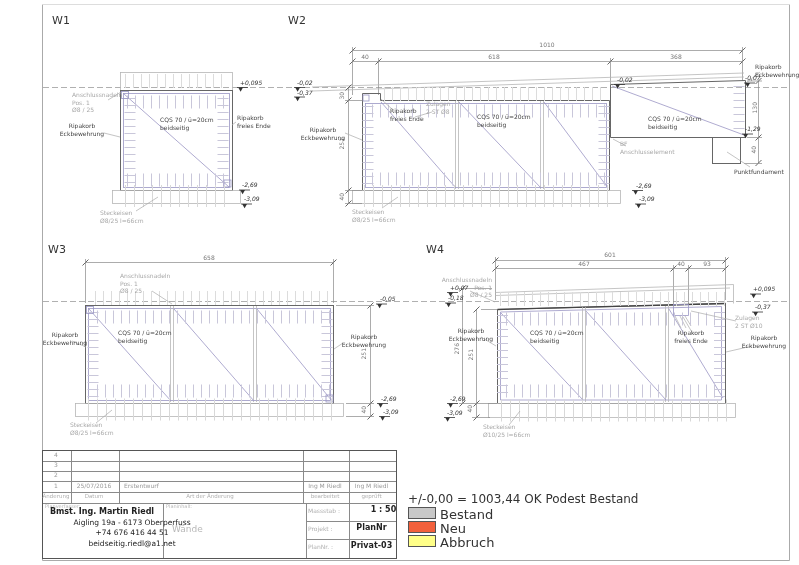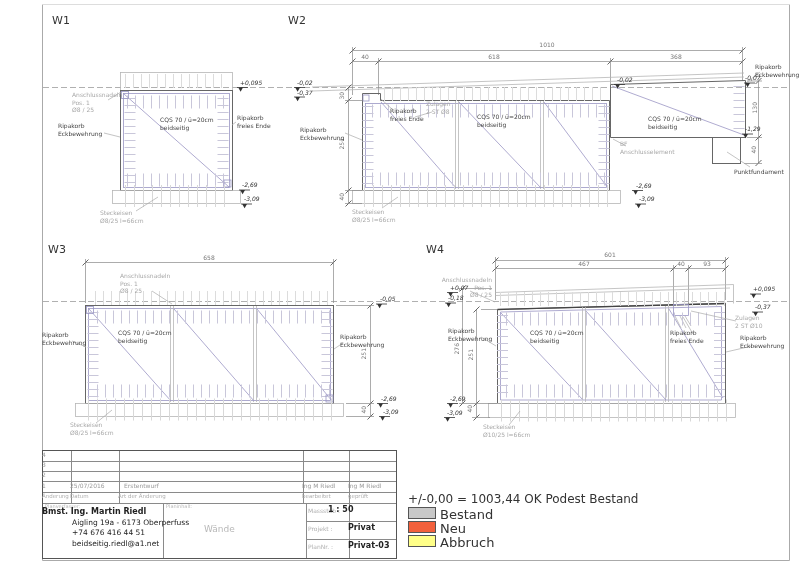--- a/index.html
+++ b/index.html
@@ -12,34 +12,34 @@
   .hv{stroke:#c9c7da;stroke-width:13;stroke-dasharray:1 7;}
   .hv2{stroke:#dcdcdc;stroke-width:14;stroke-dasharray:1 7;}
   .hh{stroke:#c9c7da;stroke-width:11;stroke-dasharray:1 6;}
   .hg{stroke:#d8d8d8;stroke-width:22;stroke-dasharray:1 8;}
   .dim{stroke:#888;stroke-width:0.7;fill:none;}
   .ld{stroke:#aaa;stroke-width:0.7;}
   .s{position:absolute;white-space:pre-line;line-height:1.25;}
   .ptitle{font-size:11px;color:#333;}
   .k{font-size:6px;color:#444;}
   .g{font-size:6px;color:#a8a8a8;}
-  .c{}
+  .c{text-align:center;}
   .r{text-align:right;}
   .ev{font-size:6px;font-style:italic;color:#333;}
   .dimt{font-size:6px;color:#777;transform:translateX(-50%);}
   .rot{font-size:6px;color:#777;transform:rotate(-90deg);}
   .tbv{position:absolute;background:#8a8a8a;width:1px;}
   .tbh{position:absolute;background:#8a8a8a;height:1px;}
   .tblock{position:absolute;left:42px;top:450px;width:353px;height:107px;border:1px solid #555;}
   .rev{font-size:6px;color:#9a9a9a;}
   .revh{font-size:5.5px;color:#b0b0b0;}
   .tb-name{font-size:8px;font-weight:bold;color:#222;}
   .tb-addr{font-size:7.5px;color:#222;margin-left:30px;}
   .tb-title{font-size:12px;font-weight:bold;color:#1a1a1a;}
-  .tb-sub{font-size:9px;color:#b8b8b8;margin-left:32px;}
+  .tb-sub{font-size:9px;color:#b8b8b8;}
   .tb-lab{font-size:6px;color:#b0b0b0;}
   .tb-val{font-size:8px;font-weight:600;color:#222;}
   .tb-tiny{font-size:5px;color:#b8b8b8;}
   .legend-note{font-size:12px;color:#333;}
   .legend-lab{font-size:13px;color:#333;}
   .swatch{position:absolute;width:26px;height:10px;border:1px solid #555;}
 </style>
 </head>
 <body>
 
@@ -401,19 +401,19 @@
 <span class="s tb-tiny" style="left:45px;top:503px">Planverfasser:</span>
 <span class="s tb-name c" style="left:42px;top:507px;width:120px">Bmst. Ing. Martin Riedl</span>
 <span class="s tb-addr c" style="left:42px;top:518px;width:120px">Aigling 19a - 6173 Oberperfuss</span>
 <span class="s tb-addr c" style="left:42px;top:528px;width:120px">+74 676 416 44 51</span>
 <span class="s tb-addr c" style="left:42px;top:539px;width:120px">beidseitig.riedl@a1.net</span>
 
 <span class="s tb-tiny" style="left:166px;top:503px">Planinhalt:</span>
 <span class="s tb-sub" style="left:172px;top:524px">Wände</span>
 
 <span class="s tb-lab" style="left:308px;top:507px">Massstab :</span>
-<span class="s tb-val c" style="left:328px;top:505px;width:47px">1 : 50</span>
+<span class="s tb-val c" style="left:360px;top:505px;width:47px">1 : 50</span>
 <span class="s tb-lab" style="left:308px;top:525px">Projekt :</span>
-<span class="s tb-val c" style="left:348px;top:523px;width:47px">Privat</span>
+<span class="s tb-val c" style="left:348px;top:523px;width:47px">PlanNr</span>
 <span class="s tb-lab" style="left:308px;top:543px">PlanNr. :</span>
 <span class="s tb-val c" style="left:348px;top:541px;width:47px">Privat-03</span>
 
 </div>
 
 </body></html>

